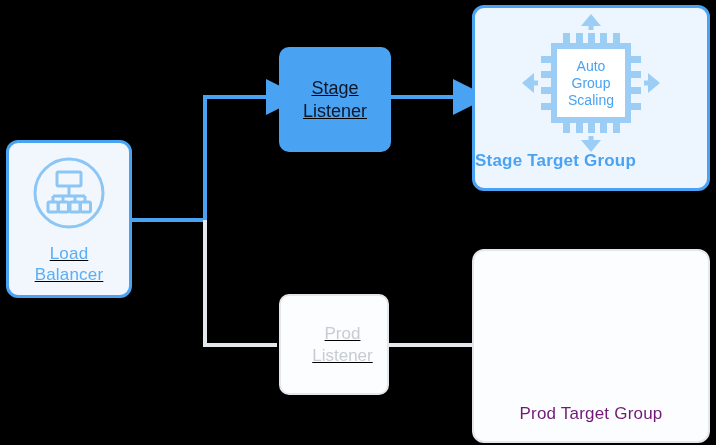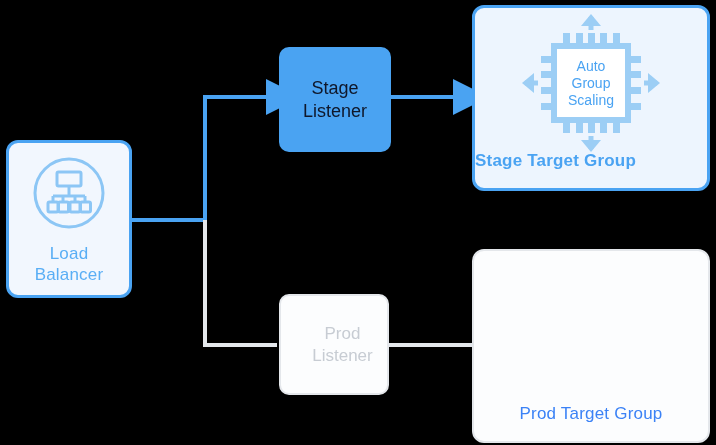--- a/index.html
+++ b/index.html
@@ -11,20 +11,21 @@
     position: relative;
     width: 716px;
     height: 445px;
     background: #000000;
     font-family: "Liberation Sans", sans-serif;
     overflow: hidden;
   }
   .node {
     position: absolute;
     box-sizing: border-box;
+    text-decoration: underline;
   }
 
   
   #load-balancer {
     left: 6px;
     top: 140px;
     width: 126px;
     height: 158px;
     background: #F2F7FE;
     border: 3px solid #4AA3F2;
@@ -135,21 +136,21 @@
     background: #FCFDFE;
     border: 2px solid #E4E7EB;
     border-radius: 12px;
   }
   #prod-target-group .ptg-label {
     position: absolute;
     left: 0;
     right: 0;
     bottom: 17px;
     text-align: center;
-    color: #3b82f6;
+    color: #701a75;
     font-size: 17px;
     letter-spacing: 0.2px;
   }
 
   
   #connectors {
     position: absolute;
     left: 0;
     top: 0;
     width: 716px;

